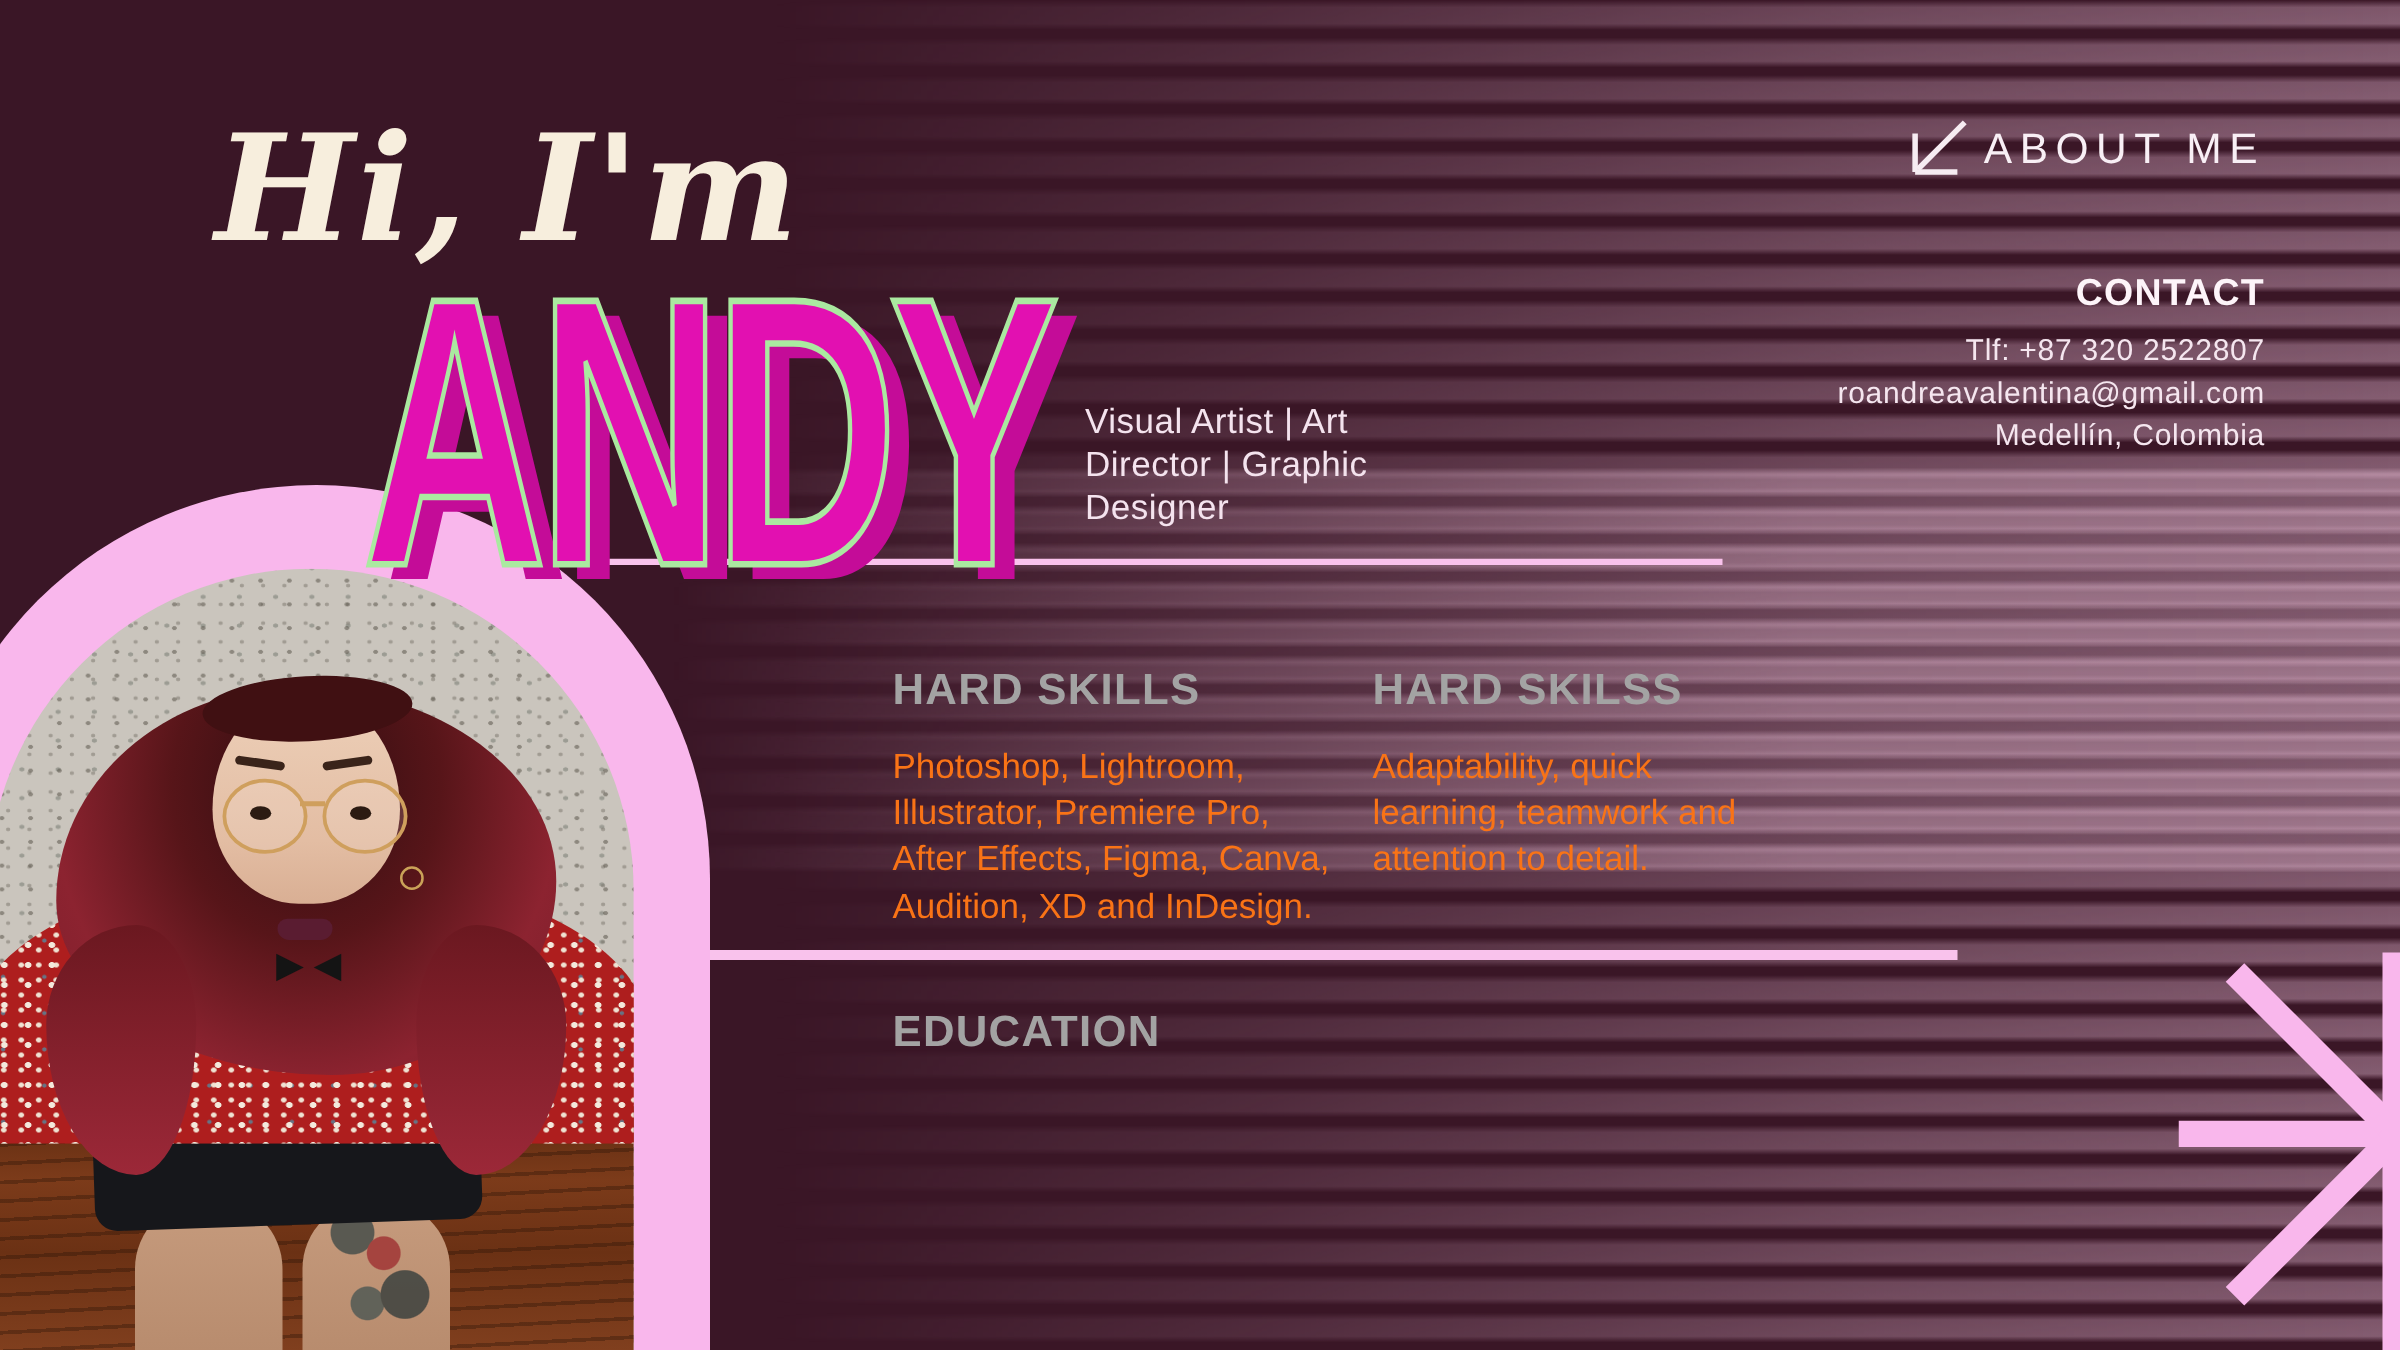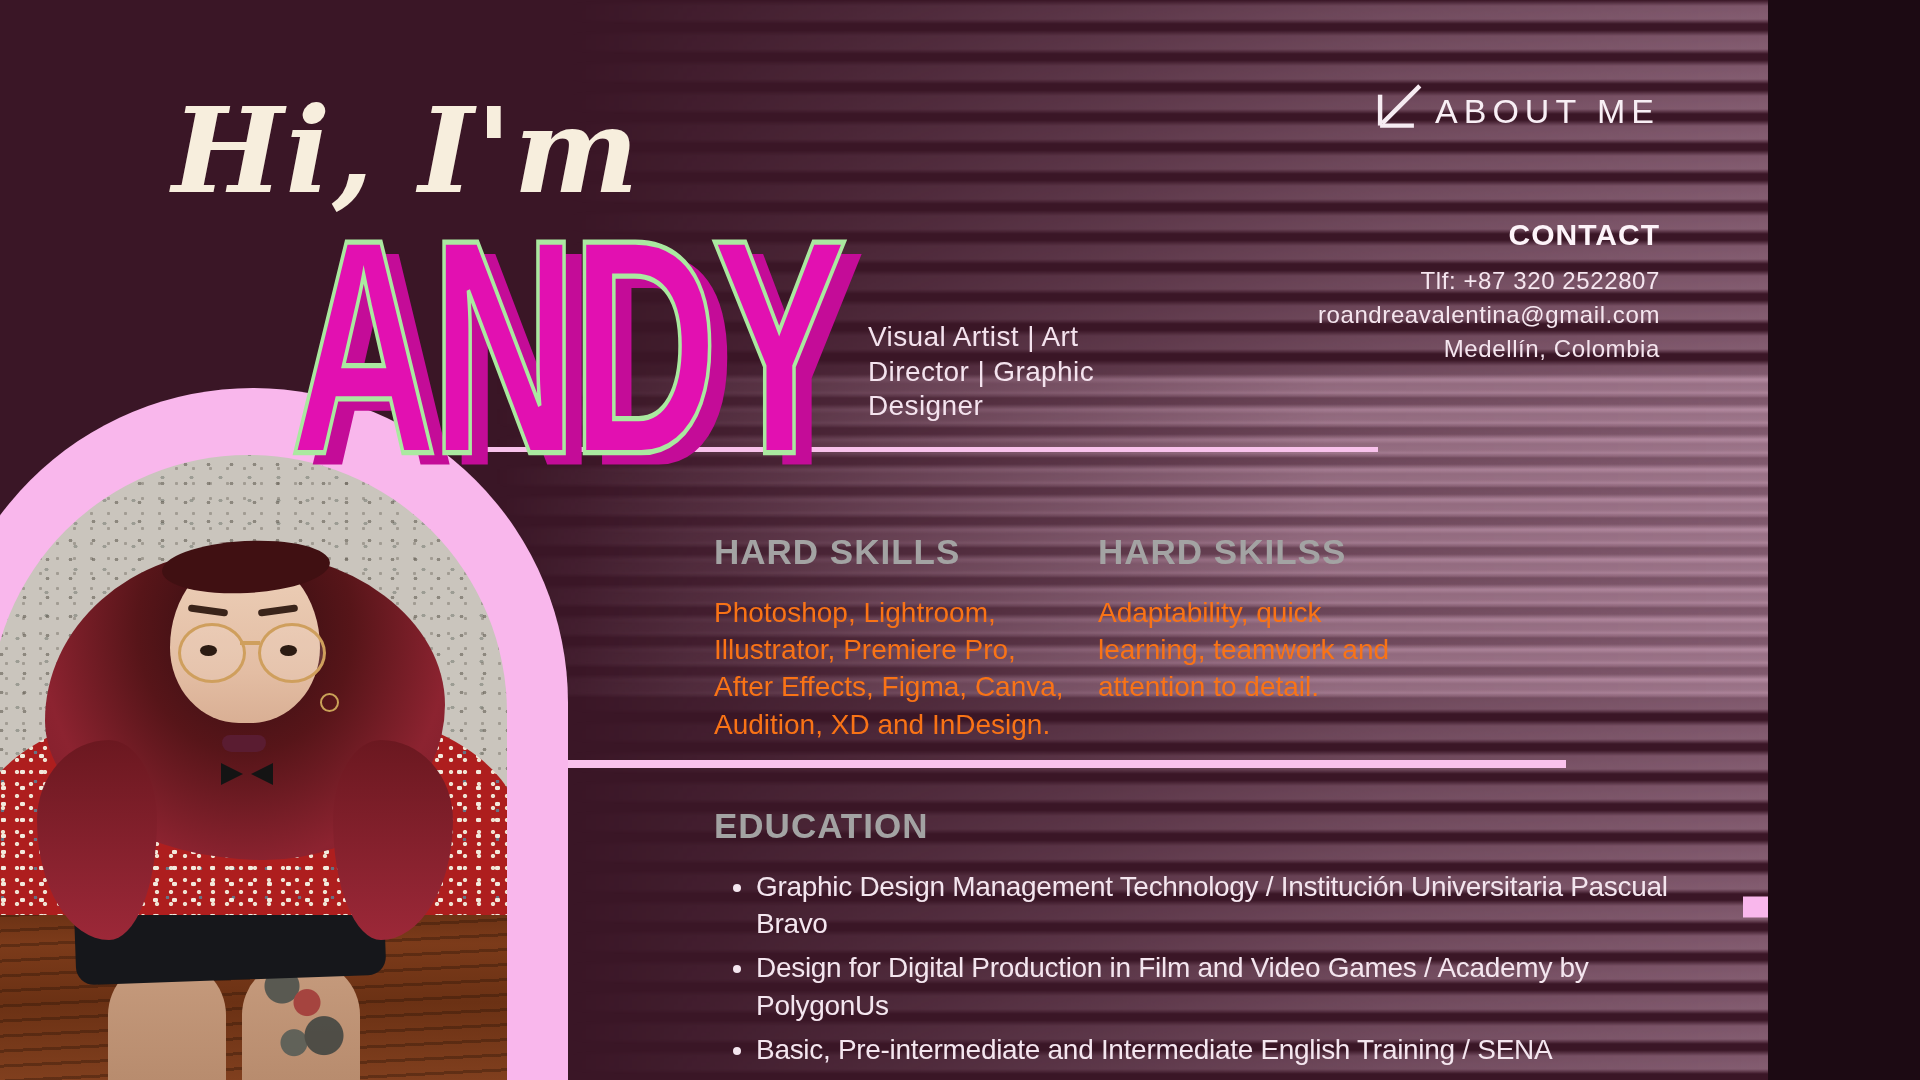--- a/index.html
+++ b/index.html
@@ -1,16 +1,16 @@
 <!DOCTYPE html>
 <html><head>
 <meta charset="utf-8">
 <style>
   html,body{margin:0;padding:0;background:#1c0a13;}
-  .canvas{position:relative;width:1768px;height:1080px;overflow:hidden;
+  .canvas{position:relative;width:1920px;height:1080px;overflow:hidden;
           background:#3a1626;font-family:"Liberation Sans",sans-serif;}
 
   
   .streaks{position:absolute;inset:0;z-index:0;
     background:repeating-linear-gradient(180deg,
       rgba(221,178,203,0) 0px, rgba(221,178,203,0.42) 6px,
       rgba(221,178,203,0.46) 19px, rgba(221,178,203,0) 24px,
       rgba(221,178,203,0) 30px);
     -webkit-mask-image:linear-gradient(90deg,transparent 0%,transparent 32%,rgba(0,0,0,.3) 52%,rgba(0,0,0,.75) 78%,#000 100%);
             mask-image:linear-gradient(90deg,transparent 0%,transparent 32%,rgba(0,0,0,.3) 52%,rgba(0,0,0,.75) 78%,#000 100%);}
@@ -96,21 +96,21 @@
             font-size:118px;color:#f7eedd;letter-spacing:2px;line-height:1;}
   .name{position:absolute;left:290px;top:194px;z-index:5;line-height:1;white-space:nowrap;
         font-weight:bold;font-size:232px;letter-spacing:-8px;color:#e210b1;
         -webkit-text-stroke:4px #aae9a0;
         text-shadow:20px 9px 0 #c40c98;
         transform:scale(0.88,1.32);transform-origin:top left;}
   .subtitle{position:absolute;left:868px;top:320px;width:232px;z-index:4;
             font-size:28px;line-height:1.24;color:#f4e3ee;letter-spacing:.4px;}
 
   
-  .about{position:absolute;right:108px;top:80px;display:flex;align-items:center;gap:12px;z-index:4;}
+  .about{position:absolute;right:108px;top:92px;display:flex;align-items:flex-start;gap:12px;z-index:4;}
   .about-label{font-size:34px;letter-spacing:6px;color:#f8eff5;margin-top:8px;}
   .contact{position:absolute;right:108px;top:218px;text-align:right;z-index:4;}
   .contact-heading{font-size:30px;font-weight:bold;letter-spacing:1px;color:#fdf4f9;margin:0 0 12px 0;}
   .contact-line{font-size:24px;line-height:1.42;letter-spacing:.6px;color:#f5e6ef;}
 
   
   .skill-heading{font-size:35px;font-weight:bold;color:#a3a3a3;letter-spacing:1px;margin:0 0 22px 0;}
   .skill-body{font-size:28px;line-height:1.33;color:#f97316;margin:0;}
   .hard{position:absolute;left:714px;top:532px;width:355px;z-index:4;}
   .soft{position:absolute;left:1098px;top:532px;width:300px;z-index:4;}
@@ -179,25 +179,20 @@
     <h3 class="skill-heading">HARD SKILLS</h3>
     <p class="skill-body">Photoshop, Lightroom, Illustrator, Premiere Pro, After Effects, Figma, Canva, Audition, XD and InDesign.</p>
   </div>
   <div class="soft">
     <h3 class="skill-heading">HARD SKILSS</h3>
     <p class="skill-body">Adaptability, quick learning, teamwork and attention to detail.</p>
   </div>
 
   <div class="education">
     <h3 class="skill-heading">EDUCATION</h3>
-    <ul class="edu-list">
-        <li>Graphic Design Management Technology / Institución Universitaria Pascual Bravo</li>
-        <li>Design for Digital Production in Film and Video Games / Academy by PolygonUs</li>
-        <li>Basic, Pre-intermediate and Intermediate English Training / SENA</li>
-      </ul>
   </div>
 
   <div class="cta-arrow">
     <svg width="185" height="285" viewBox="0 0 185 285" fill="none">
       <path d="M8 142 L172 142" stroke="#f9b7ec" stroke-width="21"></path>
       <path d="M53 13 L175 135" stroke="#f9b7ec" stroke-width="21"></path>
       <path d="M175 150 L53 272" stroke="#f9b7ec" stroke-width="21"></path>
     </svg>
   </div>
   <div class="endbar"></div>

